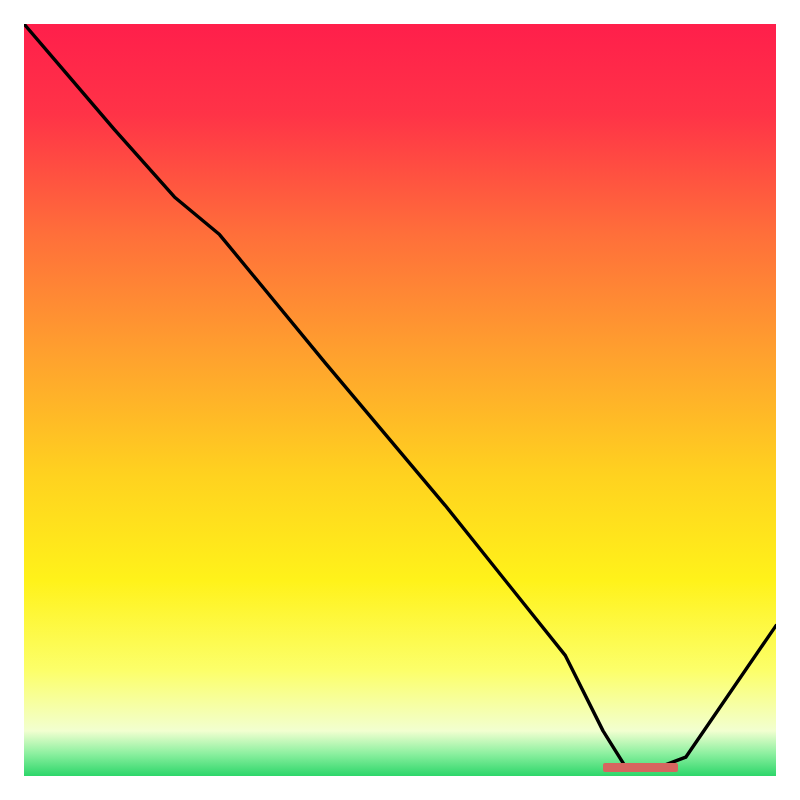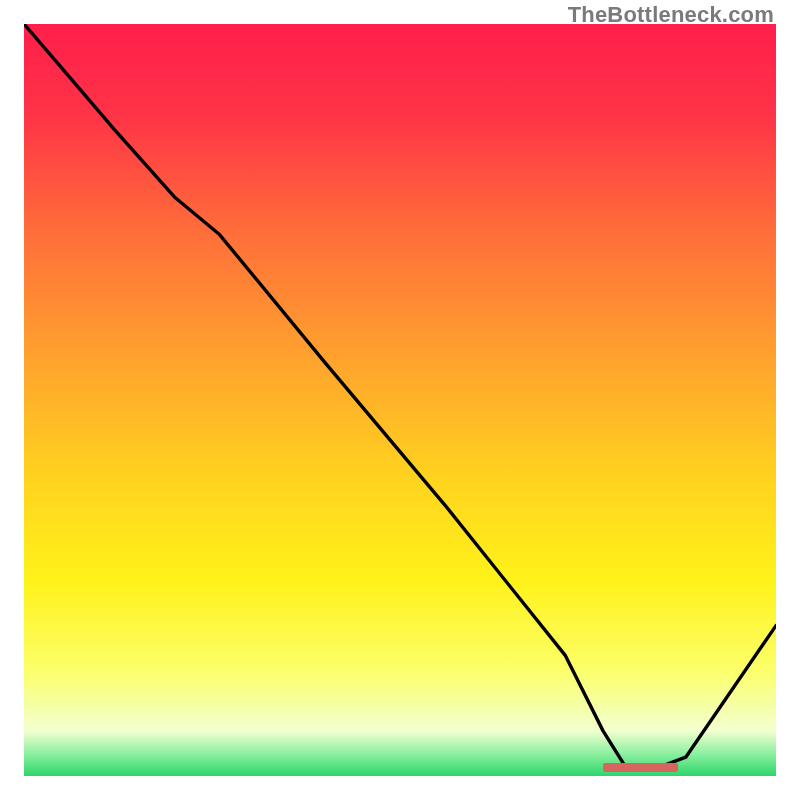--- a/index.html
+++ b/index.html
@@ -54,21 +54,20 @@
     height: 752px;
     box-sizing: border-box;
     pointer-events: none;
   }
 </style>
 </head>
 <body>
 
 <div class="canvas">
 
-  <div class="watermark">TheBottleneck.com</div>
 
   <div class="plot-area">
     <svg class="gradient-bg" width="752" height="752" viewBox="0 0 752 752" preserveAspectRatio="none">
       <defs>
         <linearGradient id="bg-grad" x1="0" y1="0" x2="0" y2="1">
             <stop offset="0.00%" stop-color="#ff1f4b"></stop>
             <stop offset="12.00%" stop-color="#ff3347"></stop>
             <stop offset="28.00%" stop-color="#ff6f3a"></stop>
             <stop offset="44.00%" stop-color="#ffa12e"></stop>
             <stop offset="60.00%" stop-color="#ffd21f"></stop>

